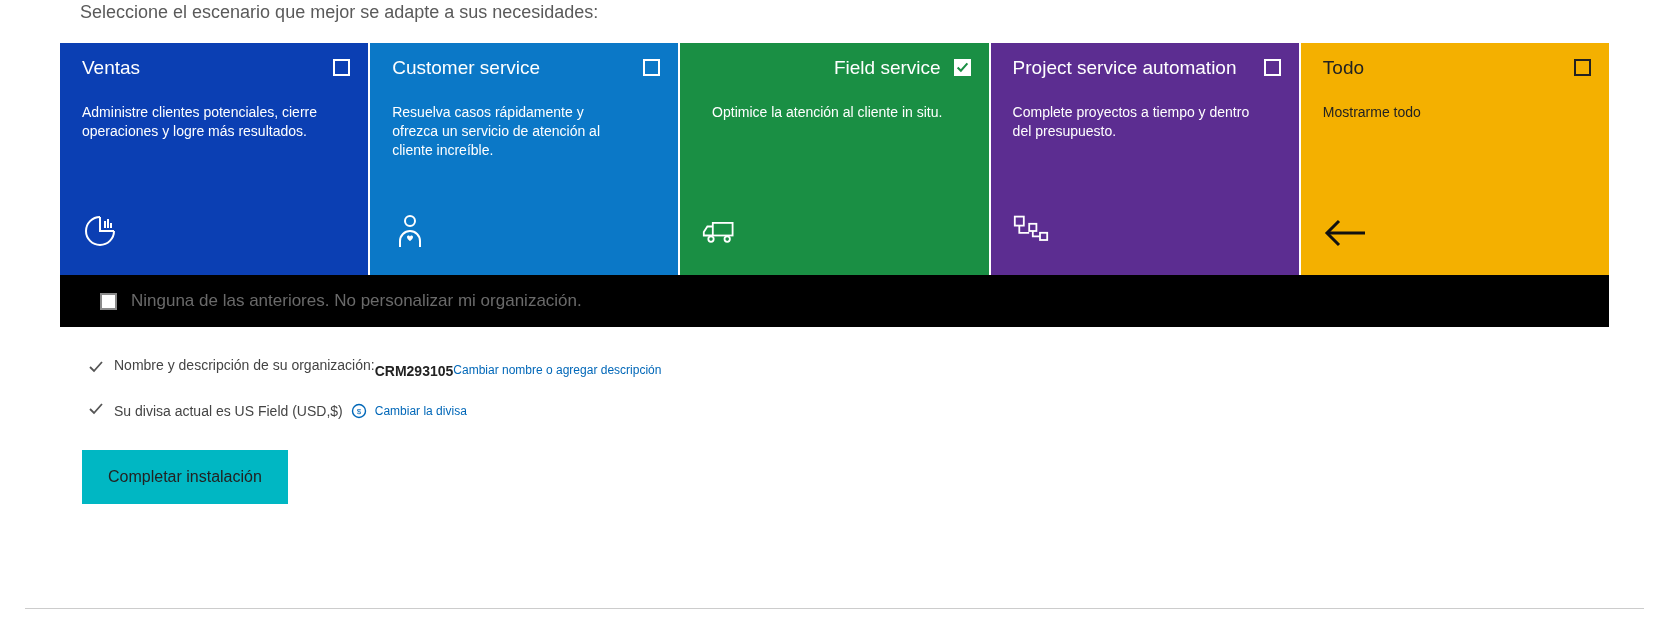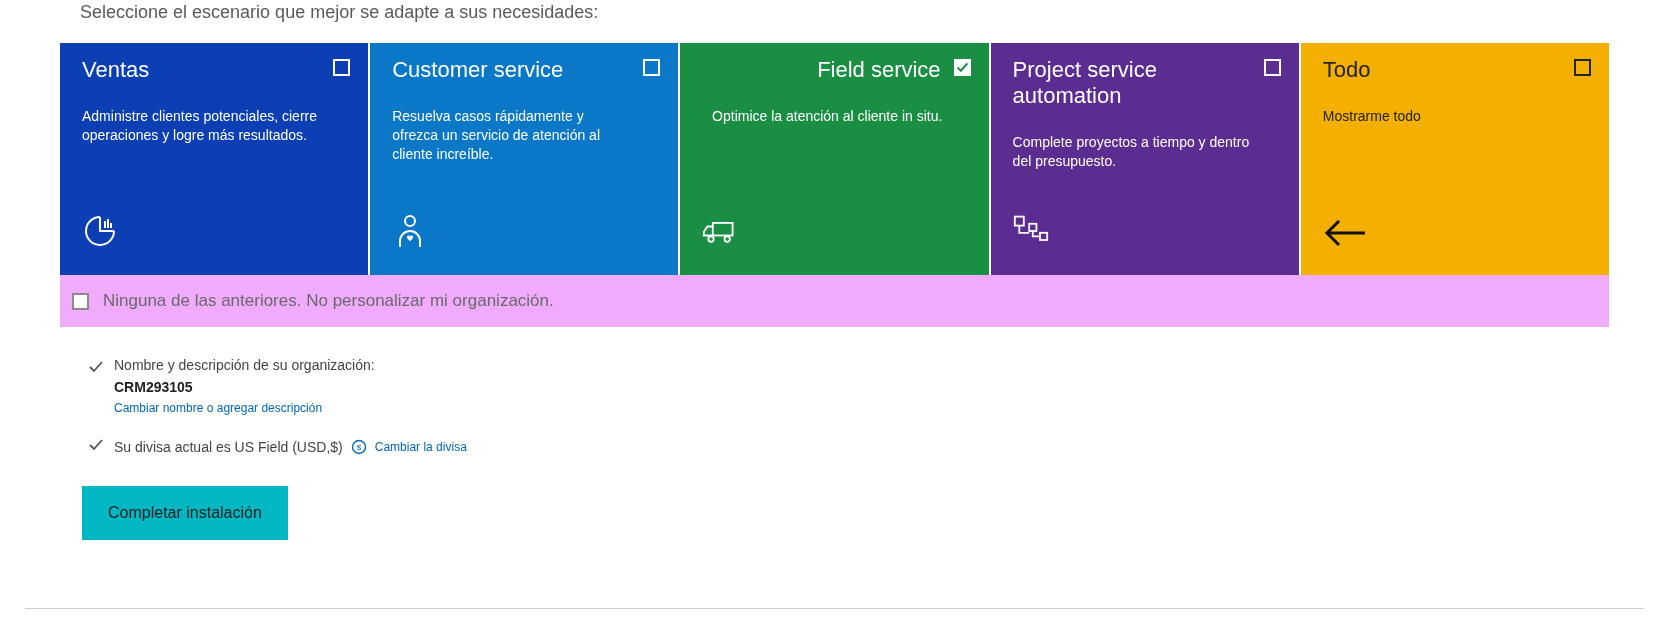--- a/index.html
+++ b/index.html
@@ -33,21 +33,21 @@
     padding: 14px 18px 18px 22px;
     position: relative;
     cursor: pointer;
   }
   .tile.sales     { background: #0b3fb3; }
   .tile.customer  { background: #0b78c7; }
   .tile.field     { background: #1a8f44; text-align: right; }
   .tile.project   { background: #5c2d91; }
   .tile.todo      { background: #f4b000; color: #222; }
   .tile-title {
-    font-size: 22px;
+    font-size: 19px;
     font-weight: 400;
     margin-bottom: 24px;
     padding-right: 30px;
   }
   .tile-desc {
     font-size: 14px;
     line-height: 1.35;
     max-width: 240px;
     margin-top: 8px;
   }
@@ -68,22 +68,22 @@
   .tile-check svg { display: none; width: 13px; height: 13px; }
   .tile-icon {
     position: absolute;
     left: 22px;
     bottom: 22px;
   }
   .tile-icon svg { width: 36px; height: 36px; }
   .tile.todo .tile-icon svg { width: 44px; height: 32px; }
 
   .none-bar {
-    background: #f0abfc;
-    padding: 16px 12px;
+    background: #000000;
+    padding: 16px 40px;
     display: flex;
     align-items: center;
     margin-bottom: 30px;
   }
   .none-check {
     width: 17px;
     height: 17px;
     border: 2px solid #8a8a8a;
     background: #fff;
     margin-right: 14px;
@@ -101,21 +101,21 @@
     margin-bottom: 6px;
     font-size: 14px;
     color: #444;
   }
   .info-row .check-icon {
     width: 16px;
     margin-right: 10px;
     margin-top: 2px;
     flex-shrink: 0;
   }
-  .info-body { display: flex; flex-direction: column; }
+  .info-body { display: flex; flex-direction: row; }
   .org-name {
     font-weight: 700;
     color: #222;
     margin-top: 6px;
   }
   .link {
     color: #0067b8;
     font-size: 12px;
     cursor: pointer;
     margin-top: 6px;

